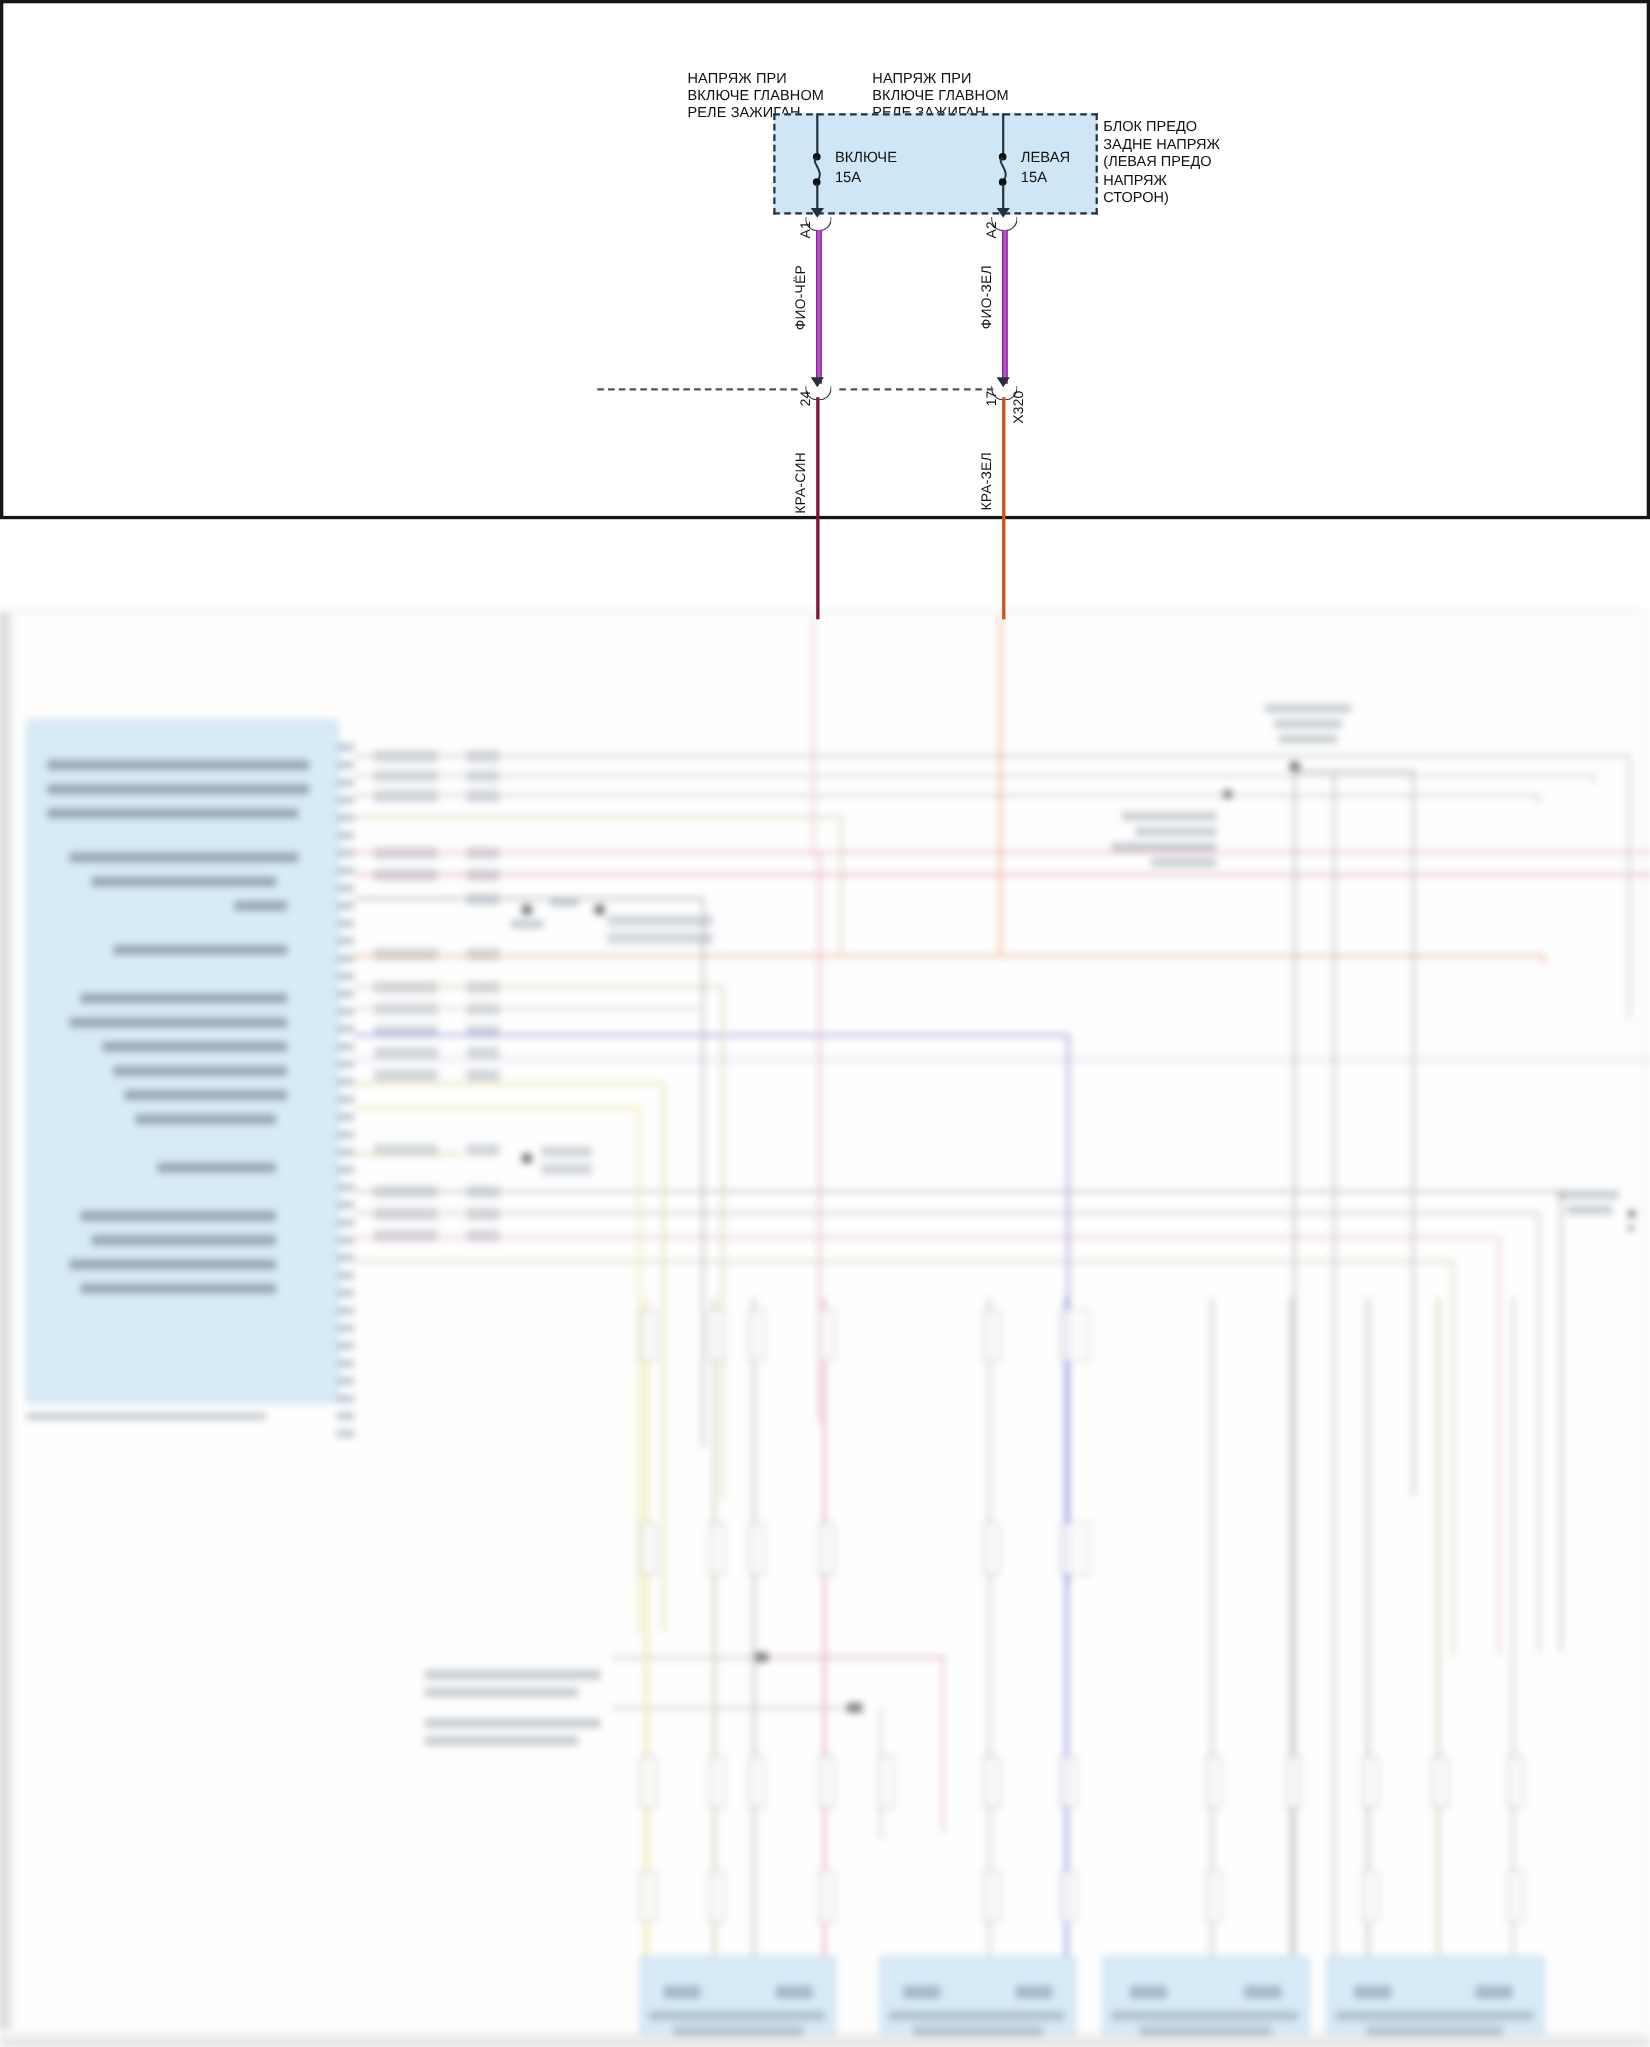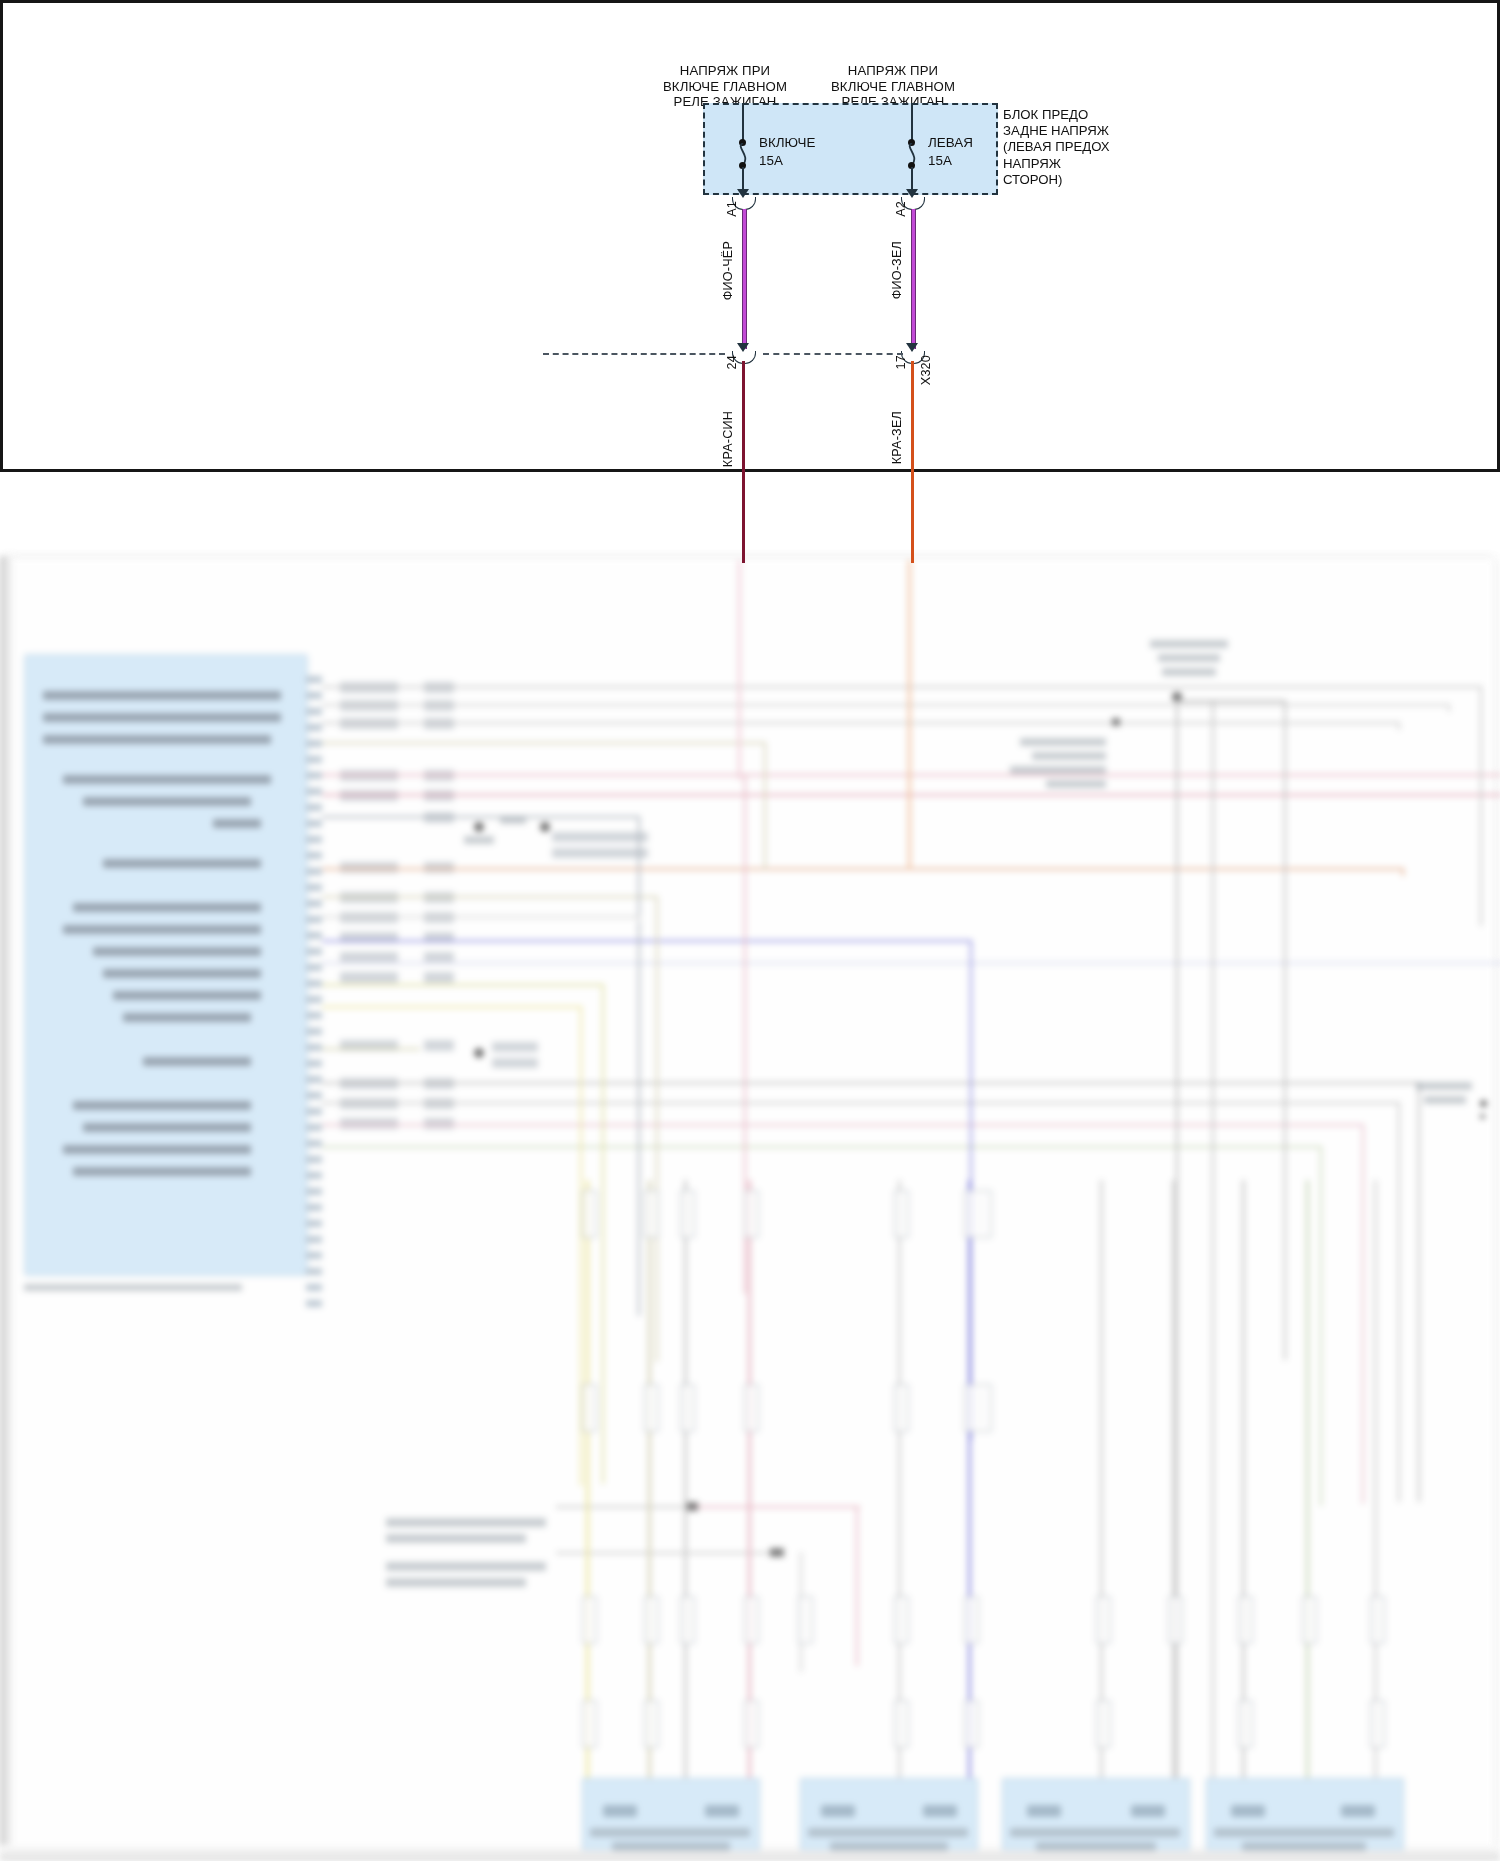--- a/index.html
+++ b/index.html
@@ -73,21 +73,21 @@
   }
 
   .fuse-block{
     position:absolute;left:700px;top:100px;width:295px;height:92px;
     background:#cfe6f7;
     border:2px dashed #22333f;
     box-sizing:border-box;
   }
 
   .volt-note{
-    position:absolute;text-align:center;
+    position:absolute;
     font-size:13.2px;line-height:15.6px;color:#111;
     letter-spacing:.1px;font-weight:400;
   }
 
   .blk-note{
     position:absolute;left:1000px;top:104px;
     font-size:13.2px;line-height:16.2px;color:#111;
   }
 
   .fuse-lbl{position:absolute;font-size:13.4px;color:#111;line-height:16px;}
@@ -464,20 +464,20 @@
 
     <div class="wire-fg wire-orange" style="left:908px;top:358px;height:202px;"></div>
     <div class="vlabel" style="left:887px;top:408px;">КРА-ЗЕЛ</div>
 
     <div class="dash-h" style="left:760px;top:350px;width:140px;"></div>
     <div class="dash-h" style="left:540px;top:350px;width:182px;"></div>
 
     <div class="blk-note">
       <div>БЛОК ПРЕДО</div>
       <div>ЗАДНЕ НАПРЯЖ</div>
-      <div>(ЛЕВАЯ ПРЕДОХ</div>
+      <div>(ЛЕВАЯ ПРЕДО</div>
       <div>НАПРЯЖ</div>
       <div>СТОРОН)</div>
     </div>
 
   </div>
 
 </div>
 
 </body></html>

